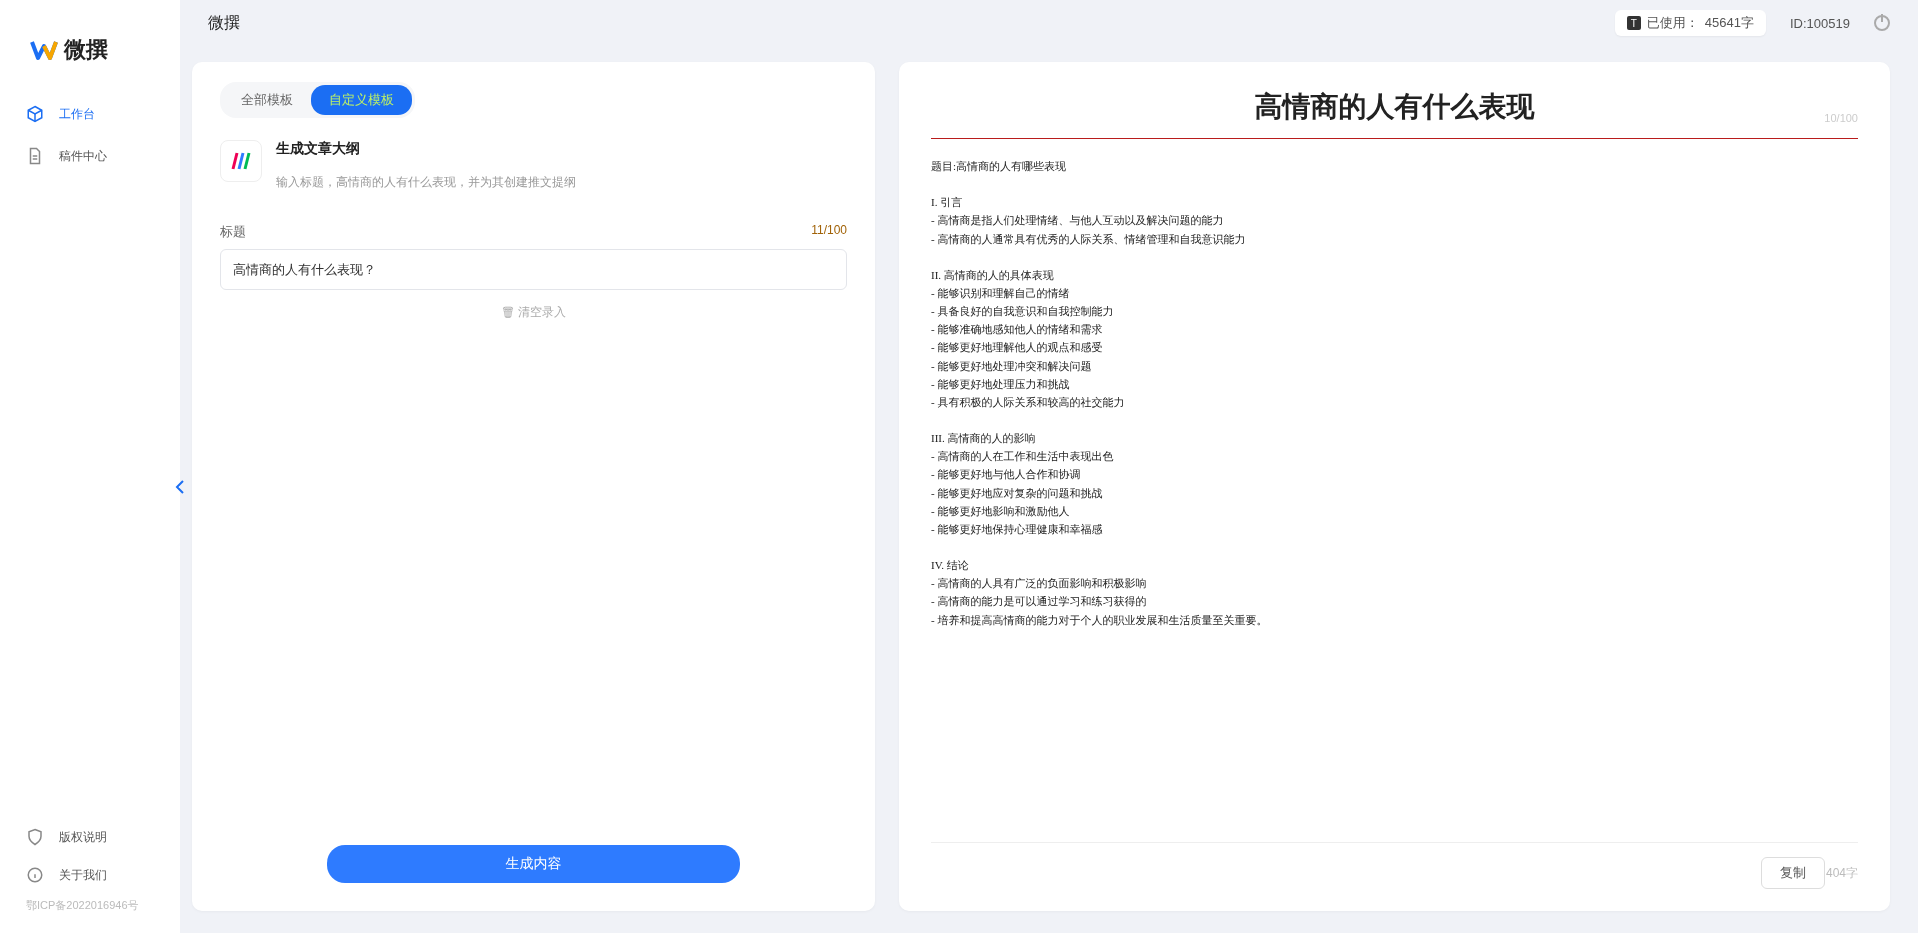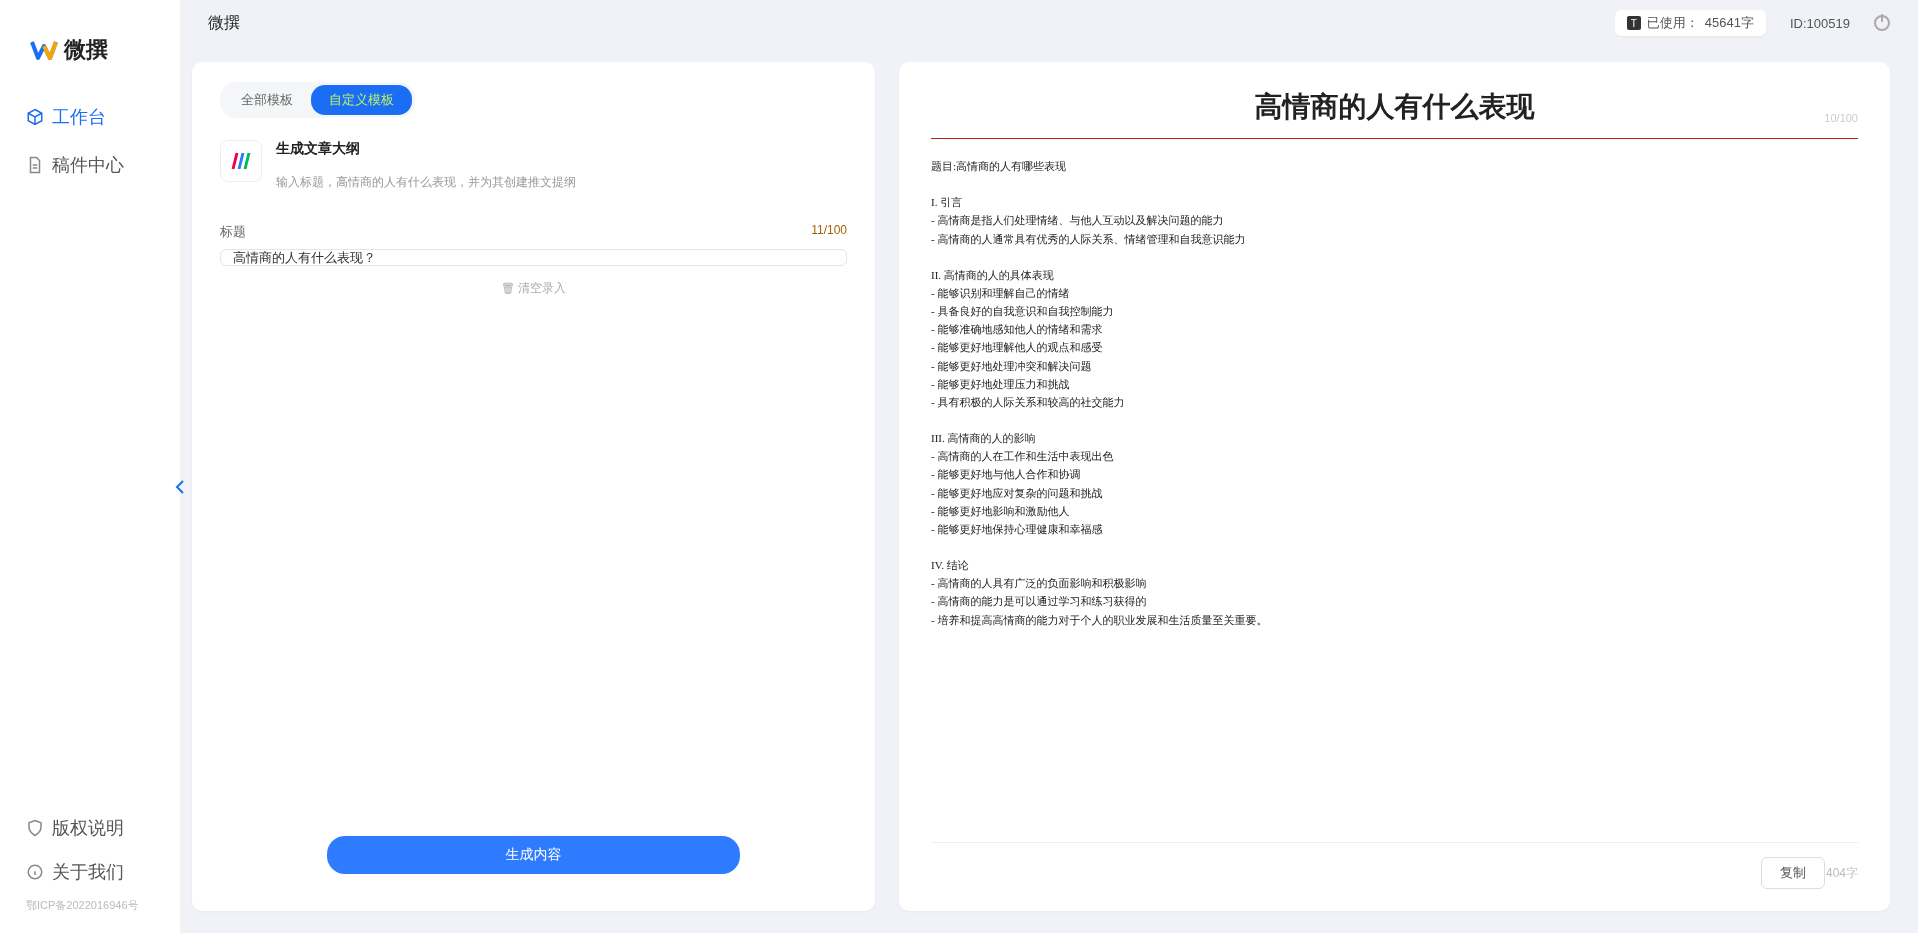--- a/index.html
+++ b/index.html
@@ -3,21 +3,21 @@
 <meta charset="utf-8">
 <style>
 * { box-sizing: border-box; margin: 0; padding: 0; }
 body { font-family: "Microsoft YaHei", "PingFang SC", sans-serif; background: #f0f2f7; color: #333; font-size: 13px; width: 1918px; height: 933px; overflow: hidden; }
 .app { display: flex; height: 100%; }
 .sidebar { width: 180px; background: #fff; display: flex; flex-direction: column; padding-top: 35px; }
 .logo { display: flex; align-items: center; padding: 0 30px 30px; gap: 6px; }
 .logo-mark { font-size: 26px; font-weight: bold; }
 .logo-text { font-size: 22px; font-weight: bold; color: #222; }
 .nav { display: flex; flex-direction: column; gap: 4px; padding: 0 12px; }
-.nav-item { display: flex; align-items: center; gap: 8px; padding: 10px 14px; border-radius: 6px; cursor: pointer; font-size: 18px; color: #555; }
+.nav-item { display: flex; align-items: center; gap: 15px; padding: 10px 14px; border-radius: 6px; cursor: pointer; font-size: 12px; color: #555; }
 .nav-item.active { color: #1b6ef3; }
 .nav-item .ico { width: 18px; height: 18px; display: flex; align-items: center; justify-content: center; }
 .sidebar-bottom { margin-top: auto; padding: 0 12px 8px; }
 .icp { font-size: 11px; color: #bbb; padding: 4px 14px 12px; }
 .collapse-handle { position: absolute; left: 172px; top: 475px; width: 16px; height: 24px; display: flex; align-items: center; justify-content: center; color: #1b6ef3; cursor: pointer; z-index: 5; }
 .main { flex: 1; display: flex; flex-direction: column; }
 .topbar { height: 46px; display: flex; align-items: center; padding: 0 28px 0 12px; background: #f0f2f7; }
 .topbar-title { font-size: 16px; color: #222; margin-left: 16px; }
 .topbar-right { margin-left: auto; display: flex; align-items: center; gap: 24px; color: #555; font-size: 13px; }
 .usage-pill { background: #fff; border-radius: 6px; padding: 4px 12px; display: flex; align-items: center; gap: 6px; box-shadow: 0 1px 2px rgba(0,0,0,0.05); }
@@ -31,25 +31,25 @@
 .tabs { display: flex; align-items: center; gap: 0; background: #f5f6f8; border-radius: 16px; padding: 3px; width: fit-content; }
 .tab { padding: 6px 18px; border-radius: 14px; font-size: 13px; cursor: pointer; color: #666; }
 .tab.active { background: #1b6ef3; color: #bef264; }
 .tpl-card { display: flex; gap: 14px; margin-top: 22px; align-items: flex-start; }
 .tpl-ico { width: 42px; height: 42px; border-radius: 8px; background: #fff; border: 1px solid #eee; display: flex; align-items: center; justify-content: center; font-size: 20px; }
 .tpl-meta .tpl-title { font-weight: bold; font-size: 14px; color: #222; margin-bottom: 16px; }
 .tpl-meta .tpl-desc { font-size: 12px; color: #999; }
 .field-row { margin-top: 32px; }
 .field-head { display: flex; justify-content: space-between; font-size: 13px; color: #666; margin-bottom: 8px; }
 .field-head .cnt { color: #a16207; font-size: 12px; }
-.text-input { width: 100%; border: 1px solid #e3e5ea; border-radius: 6px; padding: 0 12px; font-size: 13px; color: #333; outline: none; }
+.text-input { width: 100%; border: 1px solid #e3e5ea; border-radius: 6px; padding: 12px 12px; font-size: 13px; color: #333; outline: none; }
 .clear-row { margin-top: 14px; text-align: center; color: #aaa; font-size: 12px; cursor: pointer; }
 .clear-row::before { content: "🗑 "; font-size: 11px; }
 .left-spacer { flex: 1; }
-.gen-btn { margin: 17px auto; width: 66%; background: #2e7bff; color: #fff; border: none; border-radius: 18px; padding: 10px 0; font-size: 14px; cursor: pointer; }
+.gen-btn { margin: 8px auto; width: 66%; background: #2e7bff; color: #fff; border: none; border-radius: 18px; padding: 10px 0; font-size: 14px; cursor: pointer; }
 .doc-title-wrap { position: relative; border-bottom: 1px solid #b91c1c; padding-bottom: 12px; margin-bottom: 18px; }
 .doc-title { text-align: center; font-size: 28px; font-family: "SimSun", serif; color: #222; font-weight: 600; }
 .doc-cnt { position: absolute; right: 0; bottom: 14px; font-size: 11px; color: #ccc; }
 .doc-body { font-size: 11px; line-height: 1.65; color: #222; white-space: pre-line; font-family: Liberation Serif, serif; flex: 1; overflow: auto; }
 .doc-foot { display: flex; justify-content: flex-end; align-items: center; gap: 1px; border-top: 1px solid #eee; padding-top: 14px; margin-top: 10px; }
 .copy-btn { border: 1px solid #ddd; background: #fff; color: #555; border-radius: 6px; padding: 6px 18px; font-size: 13px; cursor: pointer; }
 .wc { font-size: 12px; color: #bbb; }
 svg { display: block; }
 </style>
 </head>

